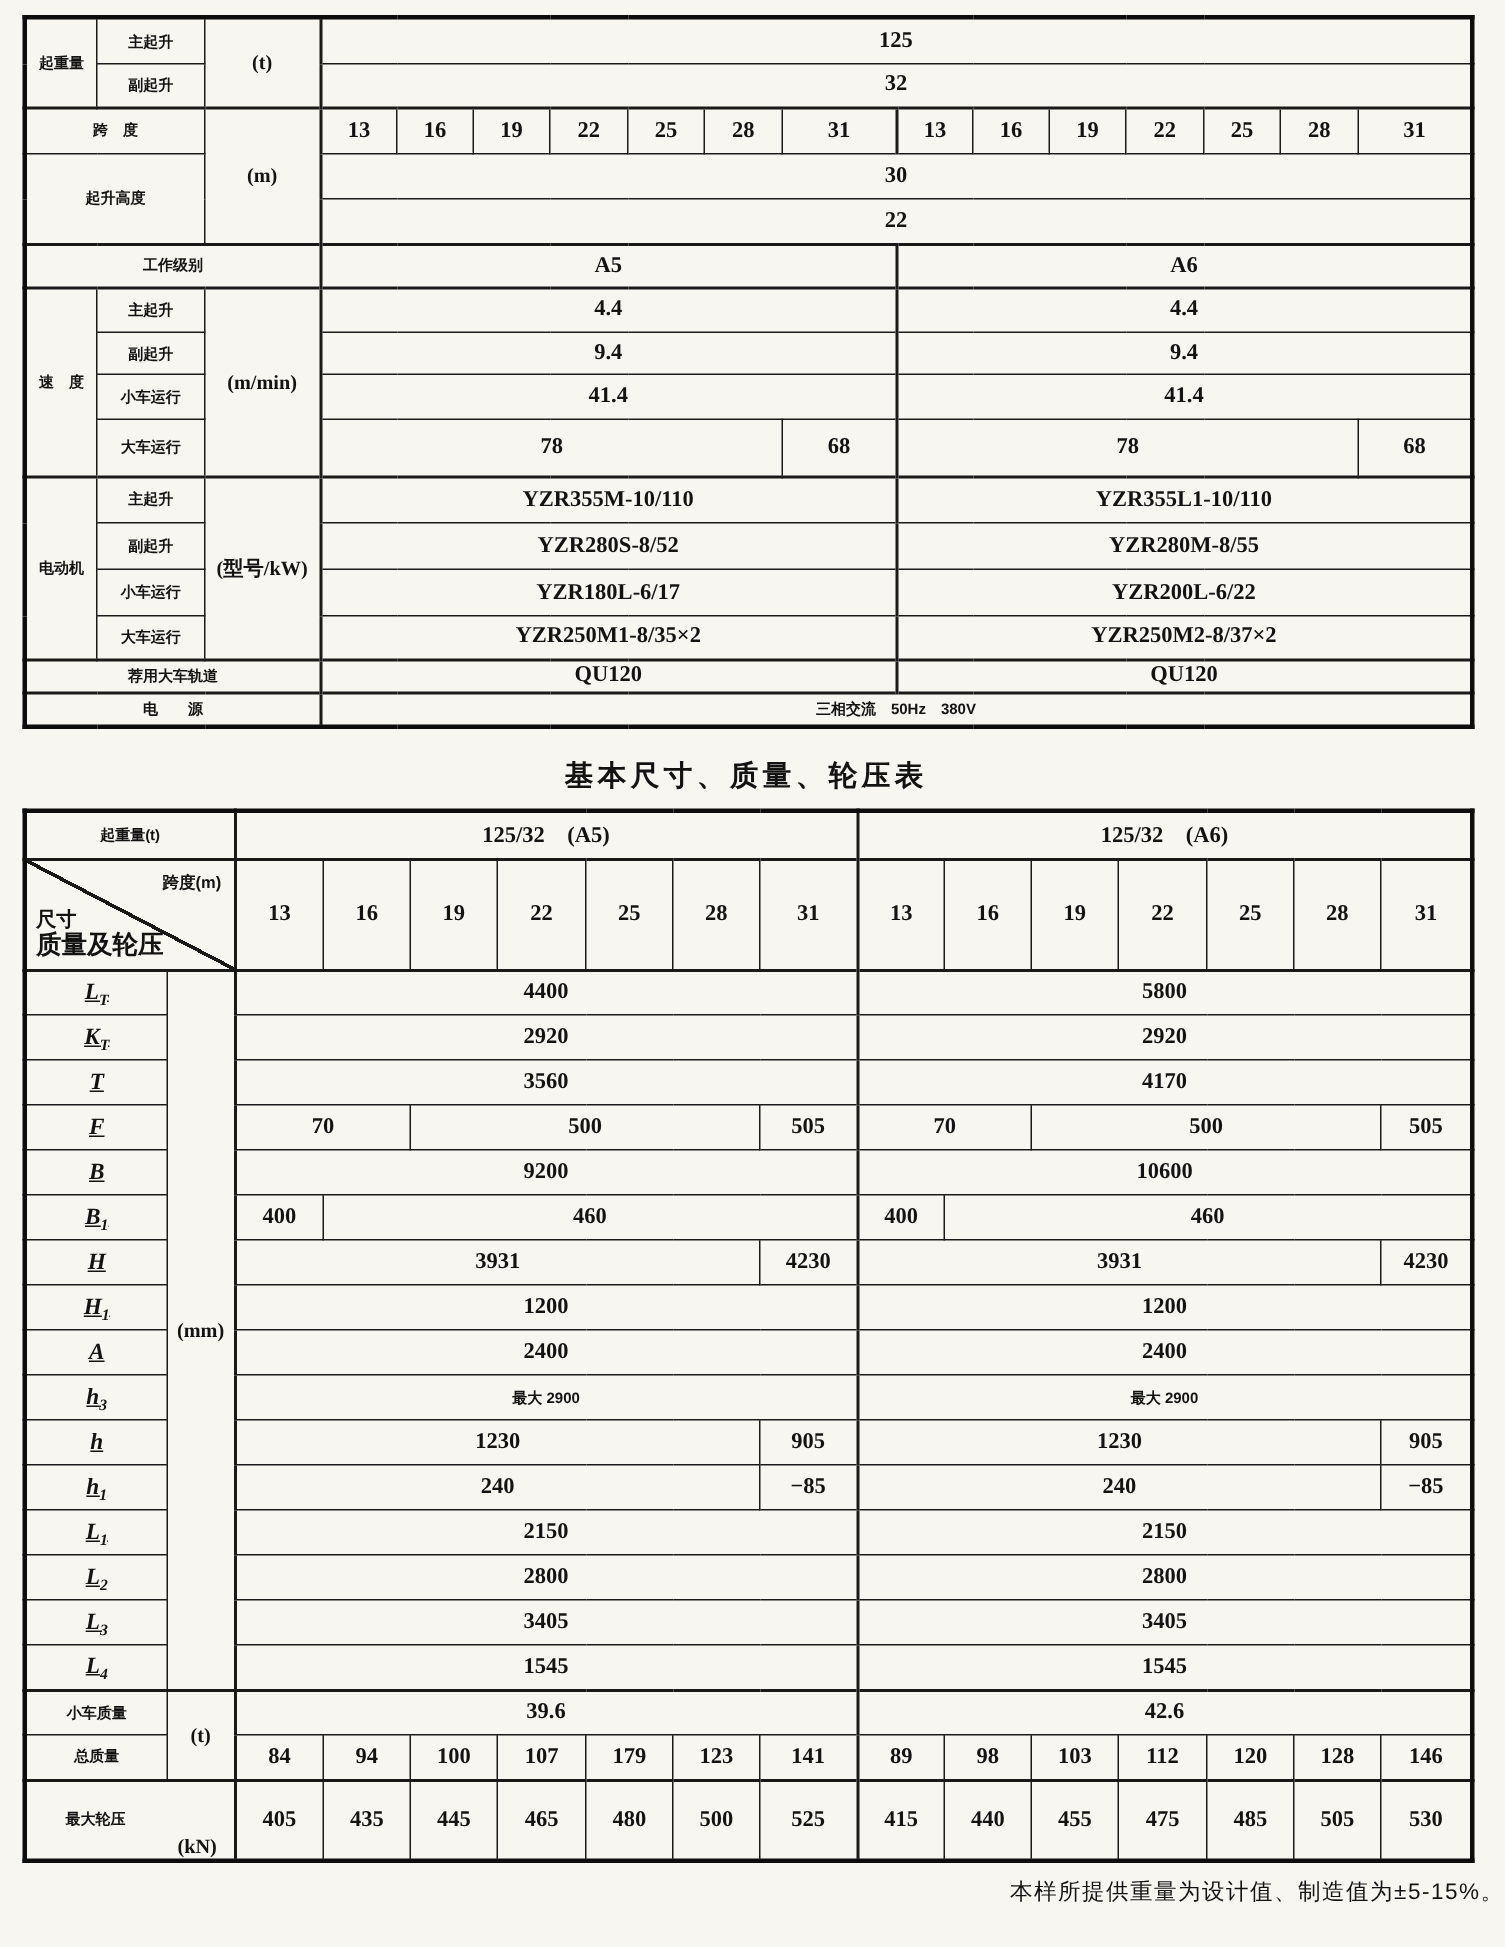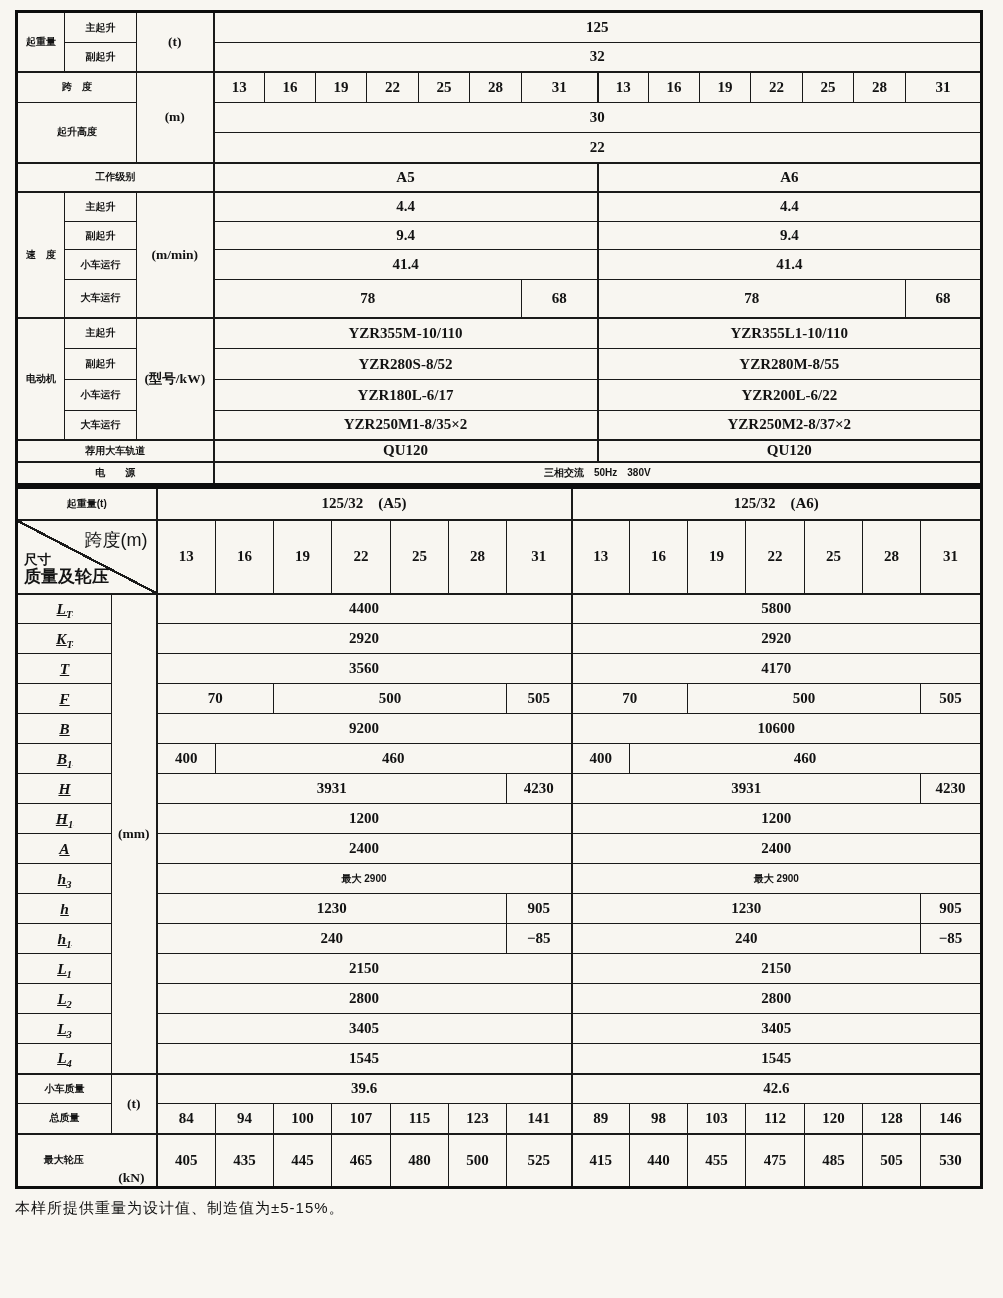--- a/index.html
+++ b/index.html
@@ -31,26 +31,26 @@
   .dL  { border-left-width:2px; }
   tr.sep td { border-top-width:2px; }
   
   .diagcell { padding:0; }
   .diagwrap {
     position:relative; width:100%; height:100%; min-height:72px;
     background:linear-gradient(to top right,
       transparent calc(50% - 1.2px), #1a1a1a calc(50% - 1.2px),
       #1a1a1a calc(50% + 1.2px), transparent calc(50% + 1.2px));
   }
-  .diag-top { position:absolute; top:7px;  right:8px;  font-weight:normal; font-size:18px;margin-left:17px; }
+  .diag-top { position:absolute; top:7px;  right:8px;  font-weight:bold; font-size:11px;margin-left:17px; }
   .diag-mid { position:absolute; top:30px; left:6px;   font-weight:bold; font-size:13.5px; }
   .diag-bot { position:absolute; bottom:5px; left:6px; font-weight:bold; font-size:17px; }
   .dualcell { display:flex; align-items:center; }
   .dualcell .p1 { flex:0 0 66%; } .dualcell .p2 { flex:0 0 34%;margin-top:35px; }
-  .footnote { margin-top:10px; font-size:15px; font-weight:500; letter-spacing:1px; }
+  .footnote { margin-top:10px; font-size:15px; font-weight:500; letter-spacing:1px;text-align:right; }
 </style>
 </head>
 <body>
 
 <div class="page">
 
 
   <table>
     <colgroup>
       <col style="width:48px">
@@ -163,20 +163,21 @@
       <td colspan="7" class="num dL">QU120</td>
       <td colspan="7" class="num dL">QU120</td>
     </tr>
     <tr class="sep" style="height:23px">
       <td colspan="3" class="zh">电　　源</td>
       <td colspan="14" class="zh dL">三相交流　50Hz　380V</td>
     </tr>
   </tbody>
     </table>
 
+  <div class="title title2">基本尺寸、质量、轮压表</div>
 
   <table>
     <colgroup>
       <col style="width:95px">
         <col style="width:45px">
       <col style="width:59px">
         <col style="width:58px">
         <col style="width:58px">
         <col style="width:59px">
         <col style="width:58px">
@@ -317,21 +318,21 @@
       <td rowspan="2" class="unit">(t)</td>
       <td colspan="7" class="num dL">39.6</td>
       <td colspan="7" class="num dL">42.6</td>
     </tr>
     <tr style="height:30px">
       <td class="zh">总质量</td>
       <td class="num dL">84</td>
       <td class="num">94</td>
       <td class="num">100</td>
       <td class="num">107</td>
-      <td class="num">115</td>
+      <td class="num">179</td>
       <td class="num">123</td>
       <td class="num">141</td>
       <td class="num dL">89</td>
       <td class="num">98</td>
       <td class="num">103</td>
       <td class="num">112</td>
       <td class="num">120</td>
       <td class="num">128</td>
       <td class="num">146</td>
     </tr>

